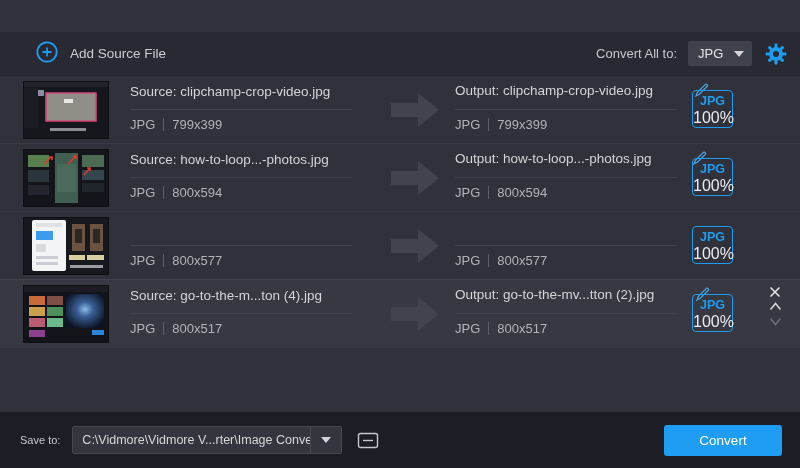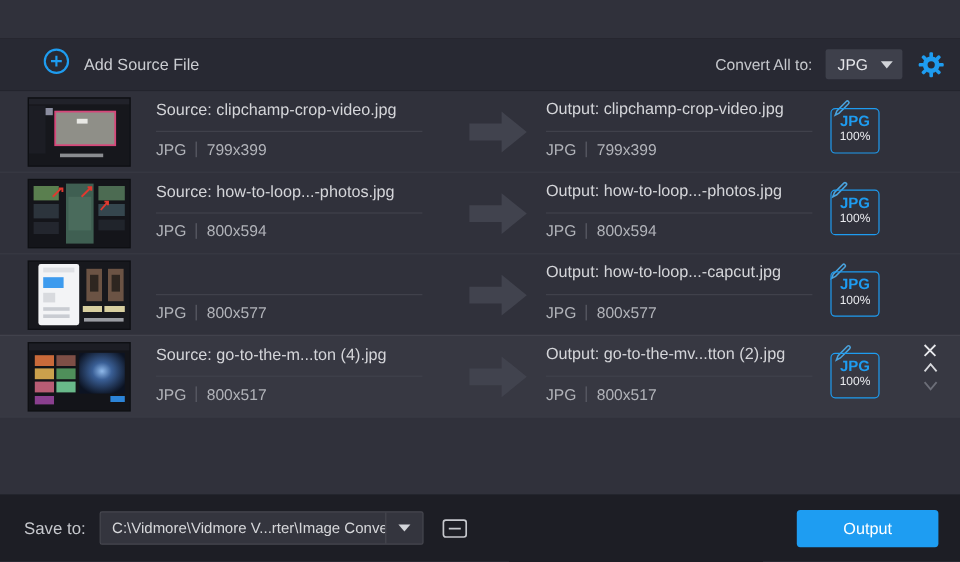--- a/index.html
+++ b/index.html
@@ -41,27 +41,27 @@
   .divider{position:absolute;top:33px;left:0;width:222px;height:1px;background:#40414b;}
   .meta{position:absolute;top:41px;left:0;font-size:13px;color:#b1b3b9;display:flex;align-items:center;}
   .meta .pipe{display:inline-block;width:1px;height:13px;background:#5c5e68;margin:0 8px;}
   .out-label-wrap{position:absolute;top:6px;left:0;display:flex;align-items:center;gap:31px;}
   .out-label{font-size:13.5px;color:#d4d5d9;white-space:nowrap;}
   .edit-btn{margin-left:9px;width:16px;height:16px;display:flex;align-items:center;justify-content:center;cursor:pointer;}
   .big-arrow{position:absolute;left:391px;top:14px;}
   .badge{position:absolute;left:692px;top:14px;width:41px;height:38px;border:1px solid #1e9cf0;
     border-radius:4px;text-align:center;box-sizing:border-box;}
   .badge-format{color:#1e9cf0;font-weight:bold;font-size:12.5px;margin-top:3px;}
-  .badge-quality{color:#eaebef;font-size:10px;margin-top:1px;}
+  .badge-quality{color:#eaebef;font-size:16px;margin-top:1px;}
   .row-ctrls{position:absolute;left:763px;top:4px;width:24px;}
   .ctrl{width:24px;height:15px;display:flex;align-items:center;justify-content:center;cursor:pointer;}
   
   .footer{position:absolute;bottom:0;left:0;right:0;height:56px;background:#1d1e25;
     display:flex;align-items:center;}
-  .saveto-label{margin-left:20px;font-size:14px;color:#c6c8cd;}
+  .saveto-label{margin-left:20px;font-size:11px;color:#c6c8cd;}
   .path-box{margin-left:12px;width:270px;height:28px;background:#34353e;border:1px solid #46474f;
     border-radius:2px;display:flex;align-items:center;box-sizing:border-box;}
   .path-text{padding:0 9px;font-size:12.5px;color:#d6d7da;white-space:nowrap;overflow:hidden;flex:1;}
   .path-drop{width:30px;height:100%;border-left:1px solid #46474f;display:flex;align-items:center;
     justify-content:center;cursor:pointer;}
   .folder-btn{margin-left:13px;width:26px;height:24px;display:flex;align-items:center;justify-content:center;cursor:pointer;}
   .export-btn{margin-left:auto;margin-right:18px;width:118px;height:31px;background:#1e9df2;
     border-radius:3px;display:flex;align-items:center;justify-content:center;
     color:#ffffff;font-size:13.5px;cursor:pointer;}
 </style>
@@ -267,28 +267,20 @@
           <span class="pipe"></span>
           <span>800x577</span>
       </div>
     </div>
     <div class="big-arrow">
       <svg width="50" height="40" viewBox="0 0 50 40">
           <polygon points="0,13 27,13 27,3 48,20 27,37 27,27 0,27" fill="#41434e"></polygon>
         </svg>
     </div>
     <div class="col-out">
-      <div class="out-label-wrap">
-        <span class="out-label">Output: how-to-loop...-capcut.jpg</span>
-        <span class="edit-btn">
-          <svg width="15" height="15" viewBox="0 0 15 15">
-              <path d="M2 13 L3.4 9.4 L11.2 1.6 a1.3 1.3 0 0 1 1.9 1.9 L5.3 11.3 Z" fill="none" stroke="#4aa3dd" stroke-width="1.3"></path>
-            </svg>
-        </span>
-      </div>
       <div class="divider"></div>
       <div class="meta">
         <span>JPG</span>
           <span class="pipe"></span>
           <span>800x577</span>
       </div>
     </div>
     <div class="badge">
       <div class="badge-format">JPG</div>
       <div class="badge-quality">100%</div>
@@ -381,15 +373,15 @@
       <span class="tri-down" style="margin:0;"></span>
     </span>
   </div>
   <div class="folder-btn">
     <svg width="22" height="19" viewBox="0 0 22 19">
       <rect x="1.5" y="2.5" width="19" height="14" rx="2" fill="none" stroke="#c6c8cd" stroke-width="1.4"></rect>
       <line x1="6" y1="9.5" x2="16" y2="9.5" stroke="#c6c8cd" stroke-width="1.4"></line>
     </svg>
   </div>
   <div class="export-btn">
-    <span>Output</span>
+    <span>Convert</span>
   </div>
 </div>
 
 </body></html>

